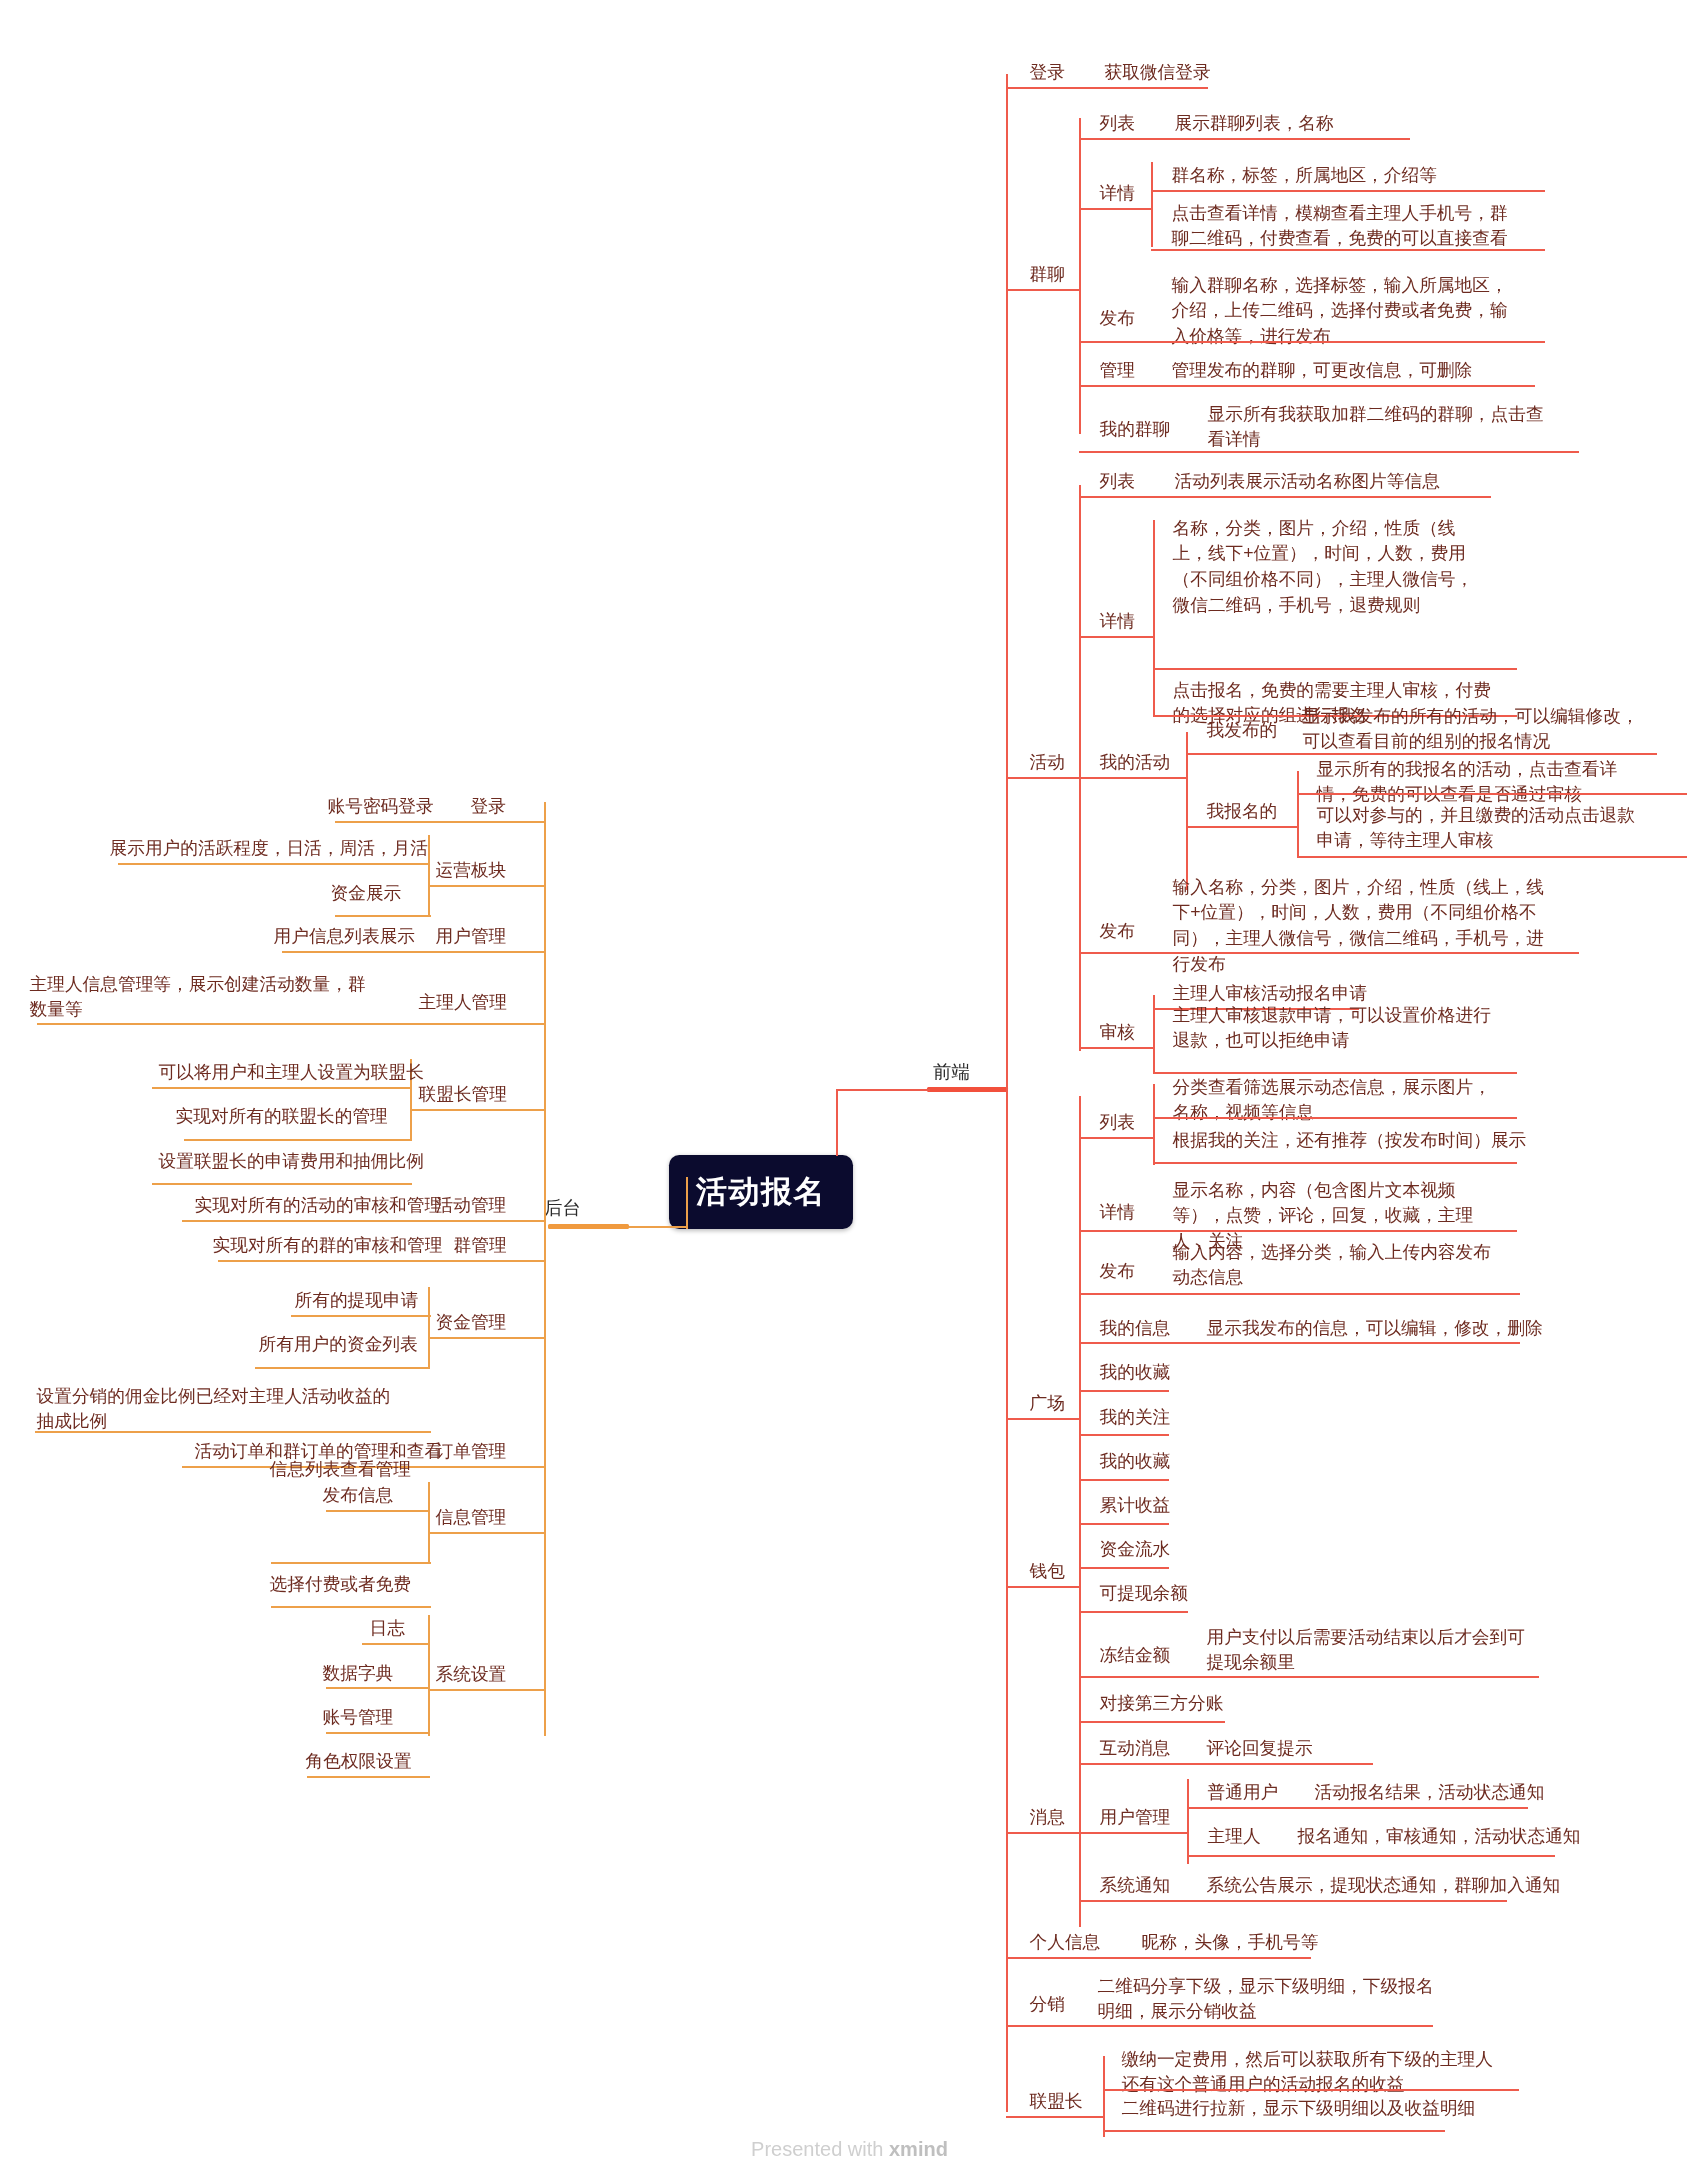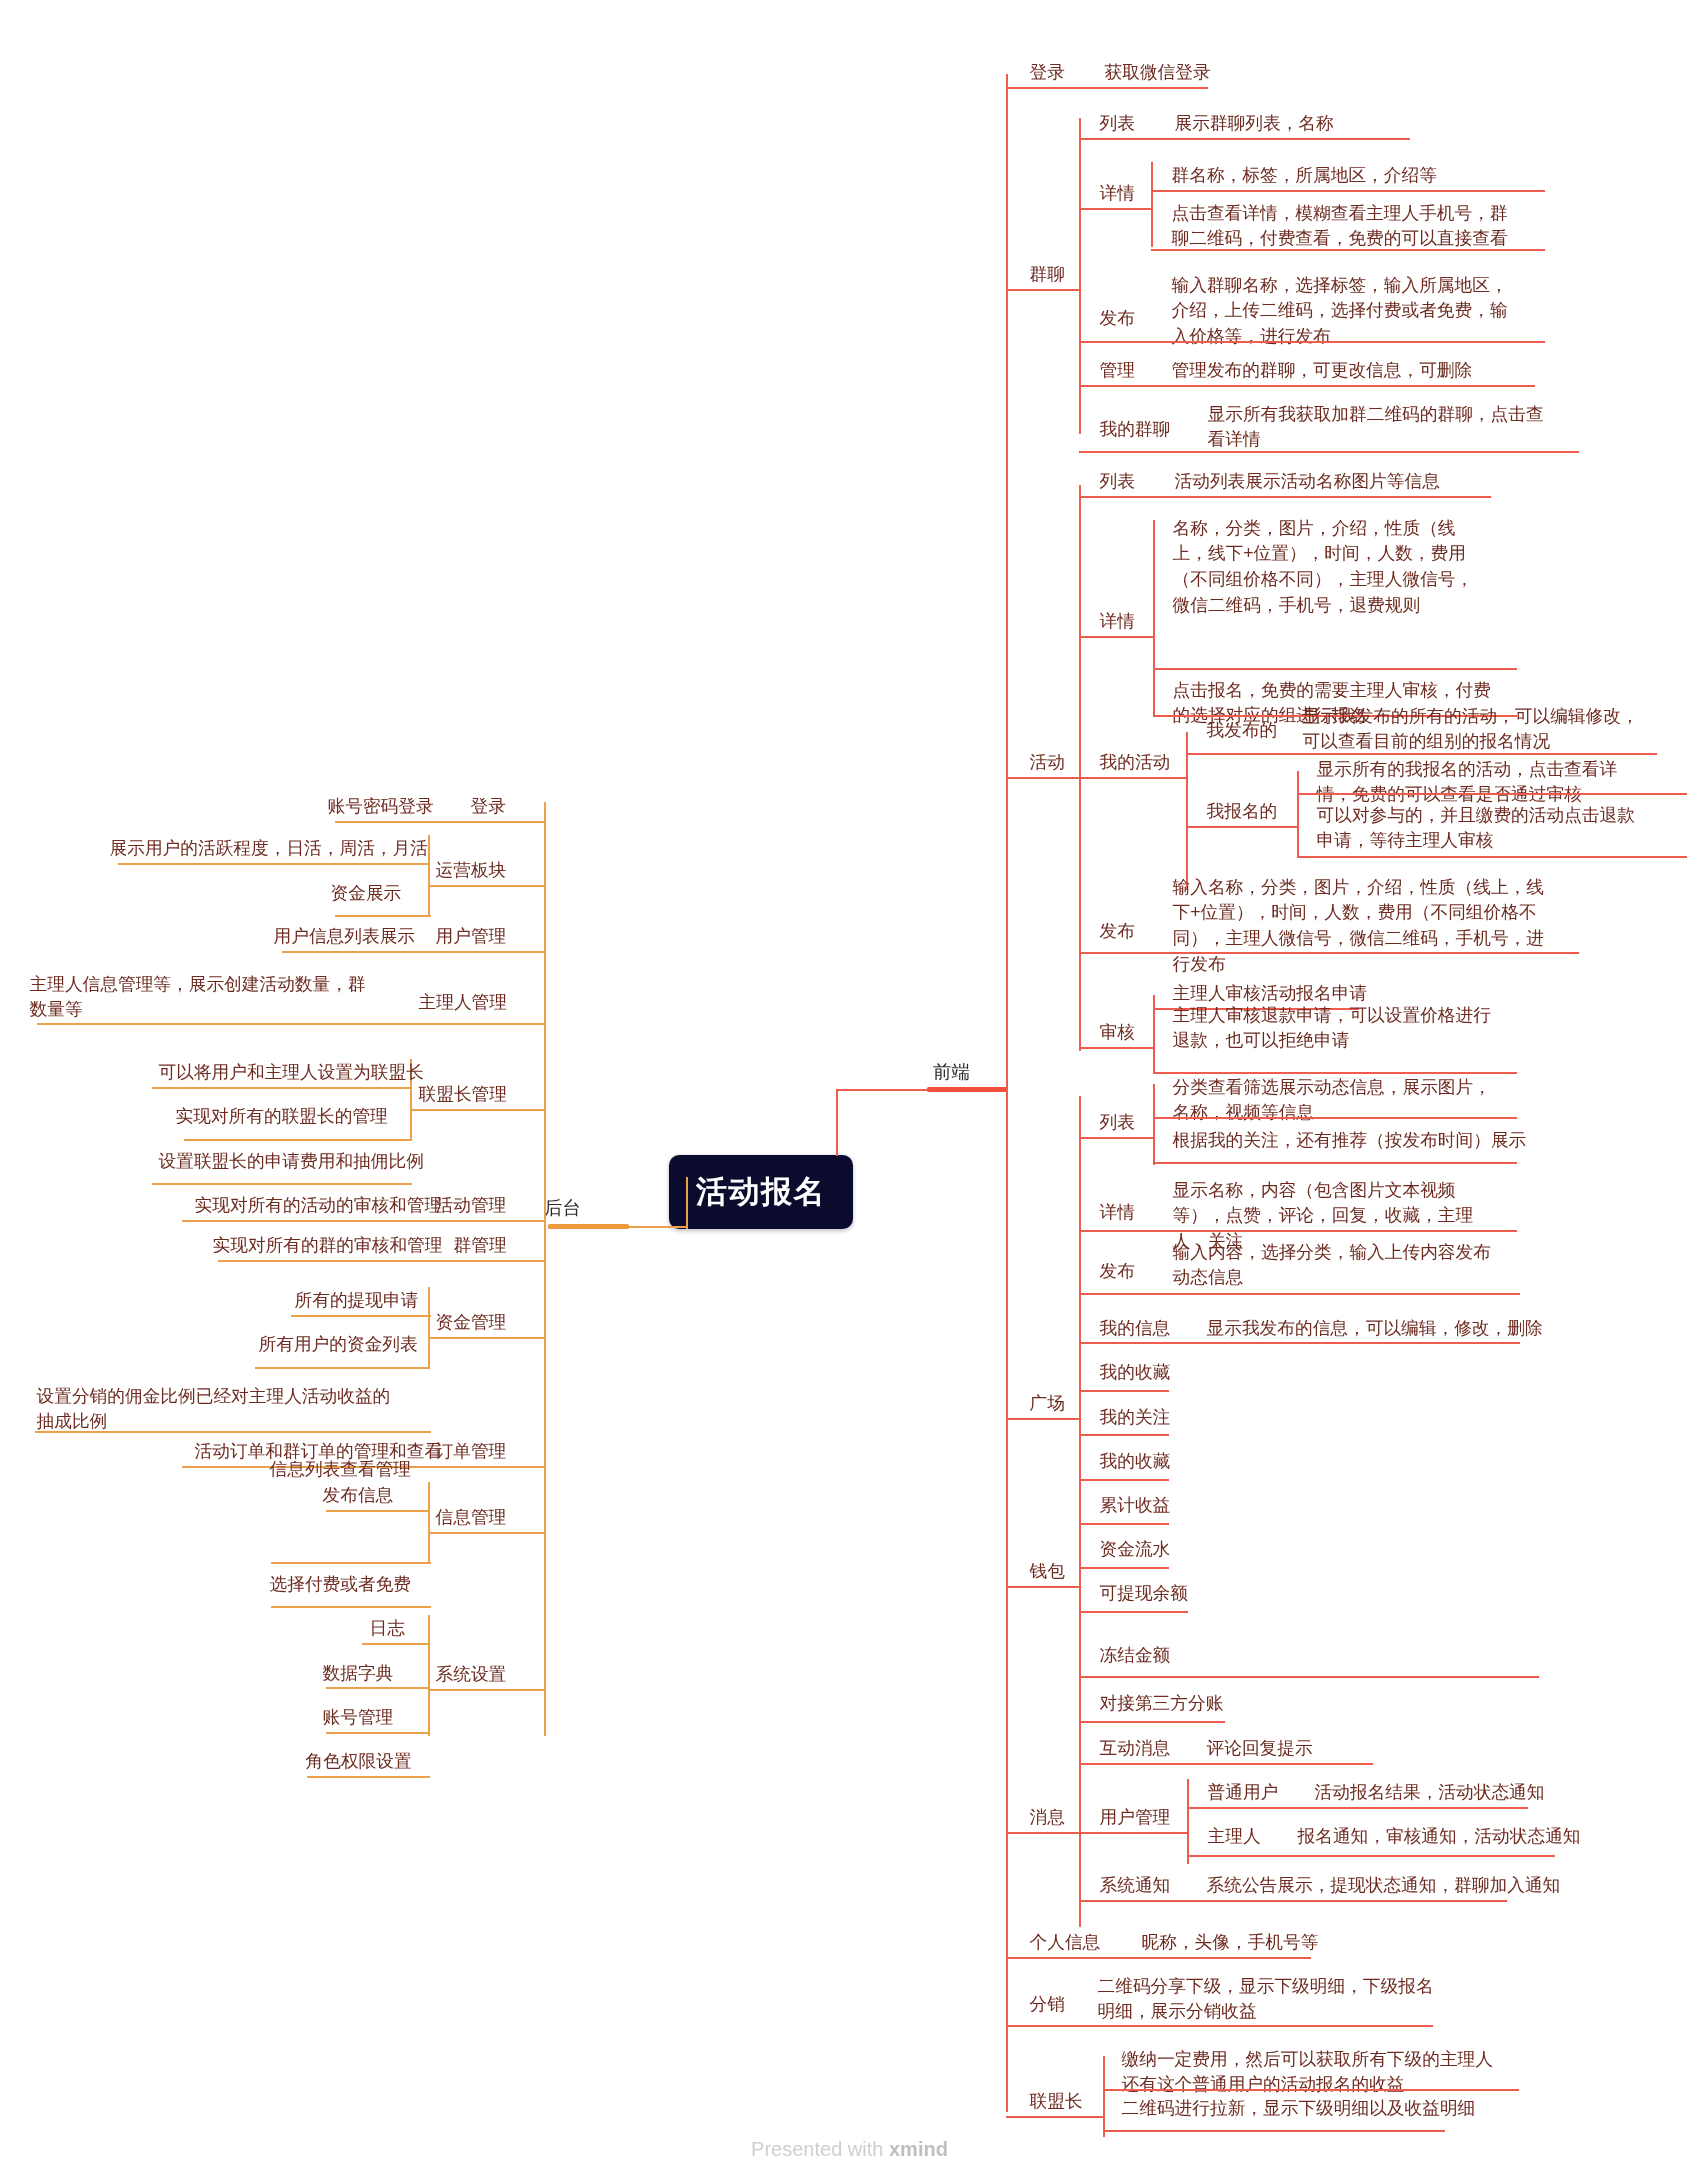--- a/index.html
+++ b/index.html
@@ -202,20 +202,21 @@
   <div class="ln h" style="left:1006px;top:1586px;width:74px;"></div>
 
   <div class="node w-auto" style="left:1098px;top:1492px;">累计收益</div>
   <div class="ul" style="left:1079px;top:1523px;width:90px;"></div>
   <div class="node w-auto" style="left:1098px;top:1536px;">资金流水</div>
   <div class="ul" style="left:1079px;top:1567px;width:90px;"></div>
   <div class="node w-auto" style="left:1098px;top:1580px;">可提现余额</div>
   <div class="ul" style="left:1079px;top:1611px;width:109px;"></div>
 
   <div class="node w-auto" style="left:1098px;top:1642px;">冻结金额</div>
+  <div class="node" style="left:1205px;top:1624px;width:335px;">用户支付以后需要活动结束以后才会到可提现余额里</div>
   <div class="ul" style="left:1079px;top:1676px;width:460px;"></div>
 
   <div class="node w-auto" style="left:1098px;top:1690px;">对接第三方分账</div>
   <div class="ul" style="left:1079px;top:1721px;width:146px;"></div>
 
   <div class="node w-auto" style="left:1028px;top:1804px;">消息</div>
   <div class="ln v" style="left:1079px;top:1749px;height:151px;"></div>
   <div class="ln h" style="left:1006px;top:1832px;width:74px;"></div>
 
   <div class="node w-auto" style="left:1098px;top:1735px;">互动消息</div>

